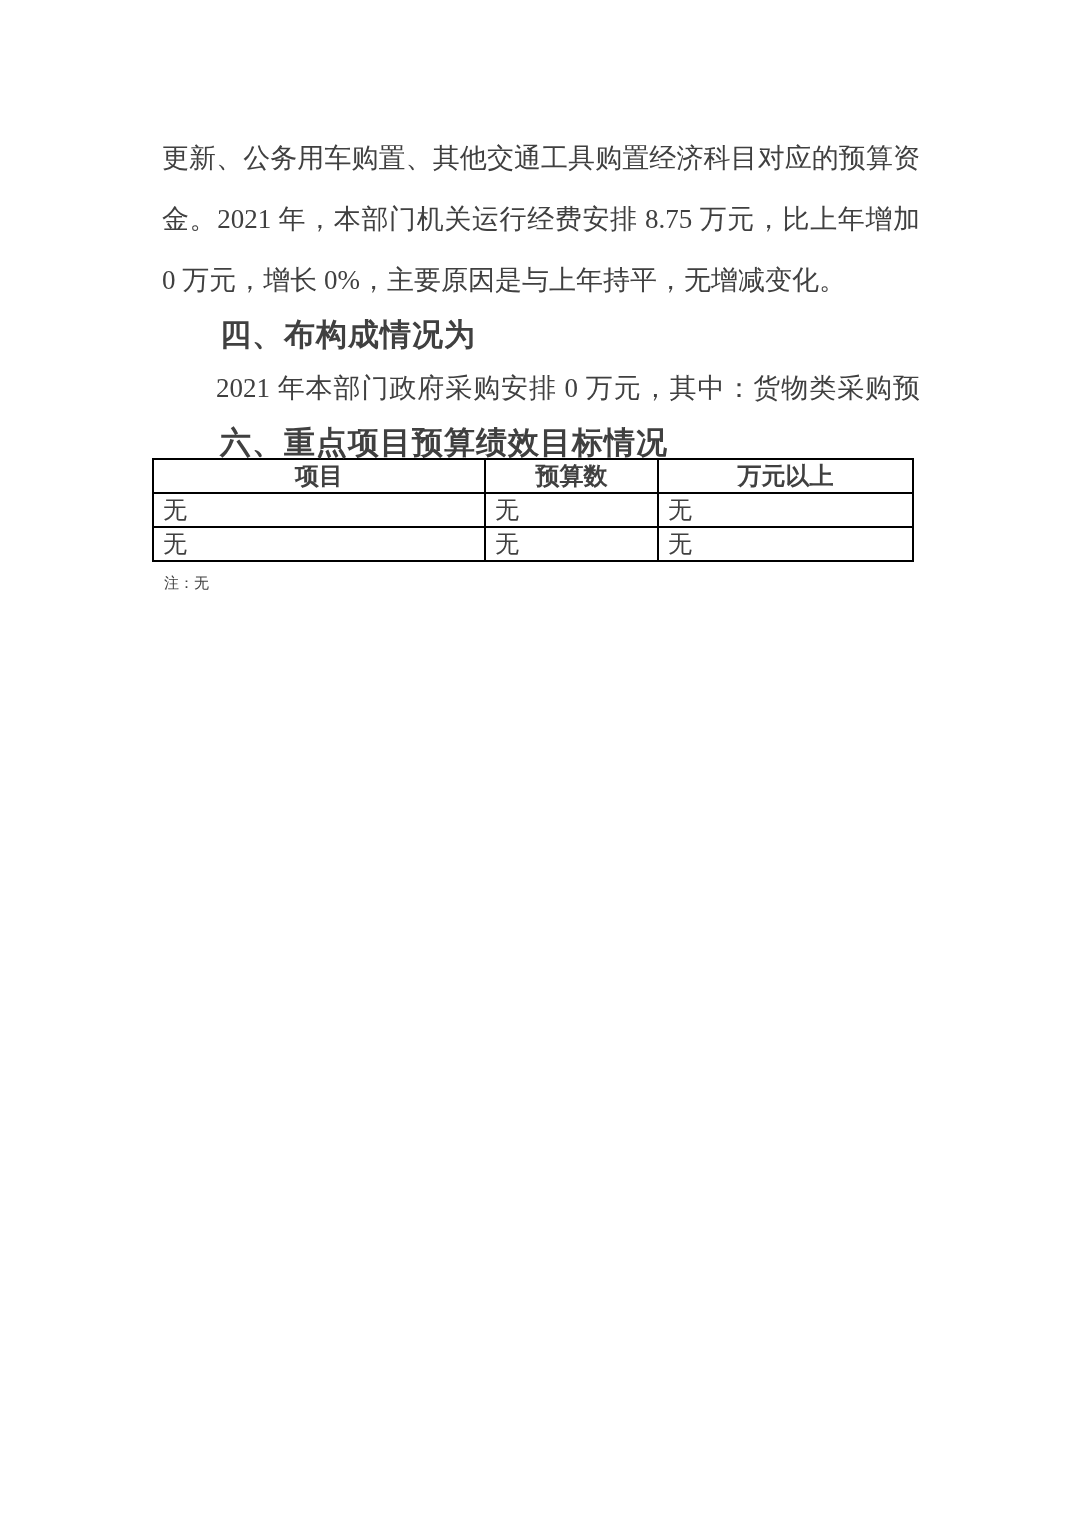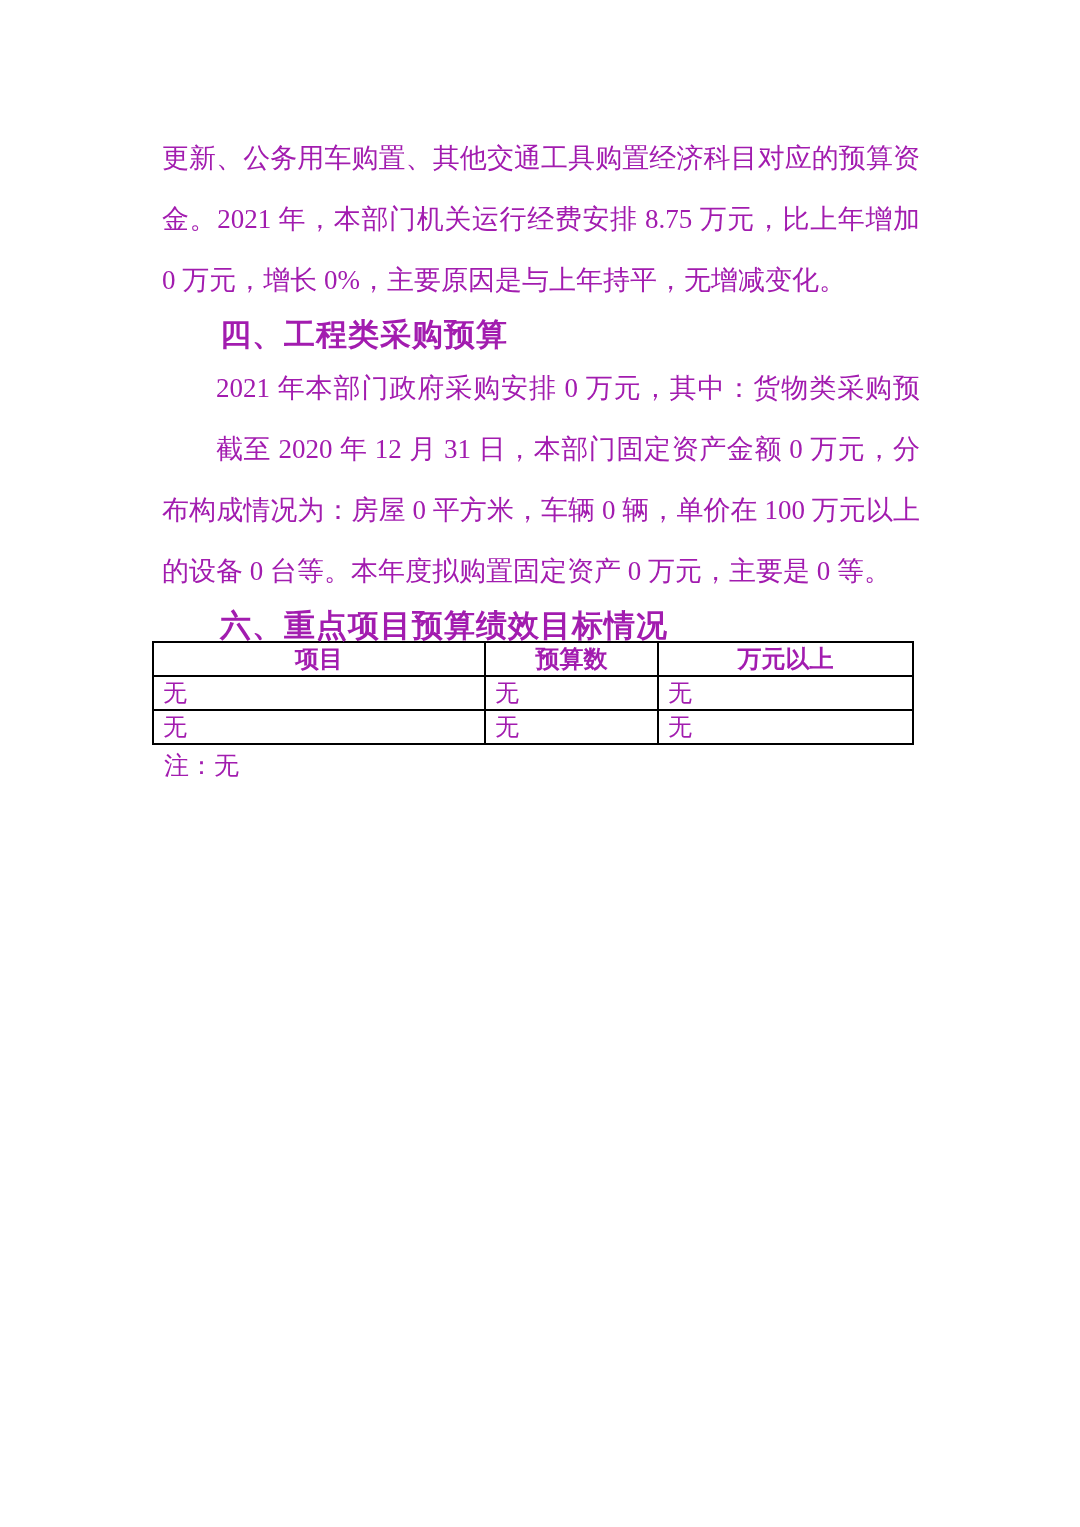--- a/index.html
+++ b/index.html
@@ -6,21 +6,21 @@
     margin: 0;
     padding: 0;
     background: #ffffff;
   }
   .page {
     position: relative;
     width: 1080px;
     height: 1269px;
     background: #ffffff;
     overflow: hidden;
-    color: #a21caf;
+    color: #404040;
     border-radius: 26px;
   }
   .content {
     position: absolute;
     left: 162px;
     top: 128px;
     width: 758px;
   }
   .para {
     margin: 0;
@@ -74,48 +74,43 @@
   table.perf-table td {
     font-family: "Liberation Serif", "DejaVu Serif", serif;
     font-weight: normal;
     font-size: 24px;
     height: 27px;
     text-align: left;
     padding: 0 4px 0 9px;
   }
   .note {
     font-family: "Liberation Serif", "DejaVu Serif", serif;
-    font-size: 25px;
+    font-size: 15px;
     line-height: 30px;
     margin-top: 6px;
     padding-left: 2px;
     text-align: left;
   }
 </style>
 </head>
 <body>
 
 <div class="page">
   <div class="content">
 
     <div class="para" id="continuation-para">
         <div class="line">更新、公务用车购置、其他交通工具购置经济科目对应的预算资</div>
         <div class="line">金。2021 年，本部门机关运行经费安排 8.75 万元，比上年增加</div>
         <div class="line last">0 万元，增长 0%，主要原因是与上年持平，无增减变化。</div>
       </div>
 
     <div id="sections">
-        <div class="heading">四、工程类采购预算</div>
+        <div class="heading">四、布构成情况为</div>
         <div class="para">
           <div class="line ind">2021 年本部门政府采购安排 0 万元，其中：货物类采购预算</div>
-        </div>
-        <div class="para">
-          <div class="line ind">截至 2020 年 12 月 31 日，本部门固定资产金额 0 万元，分</div>
-          <div class="line">布构成情况为：房屋 0 平方米，车辆 0 辆，单价在 100 万元以上</div>
-          <div class="line last">的设备 0 台等。本年度拟购置固定资产 0 万元，主要是 0 等。</div>
         </div>
         <div class="heading">六、重点项目预算绩效目标情况</div>
       </div>
 
     <table class="perf-table">
       <colgroup id="table-cols">
           <col style="width: 332px;">
           <col style="width: 173px;">
           <col style="width: 255px;">
         </colgroup>

